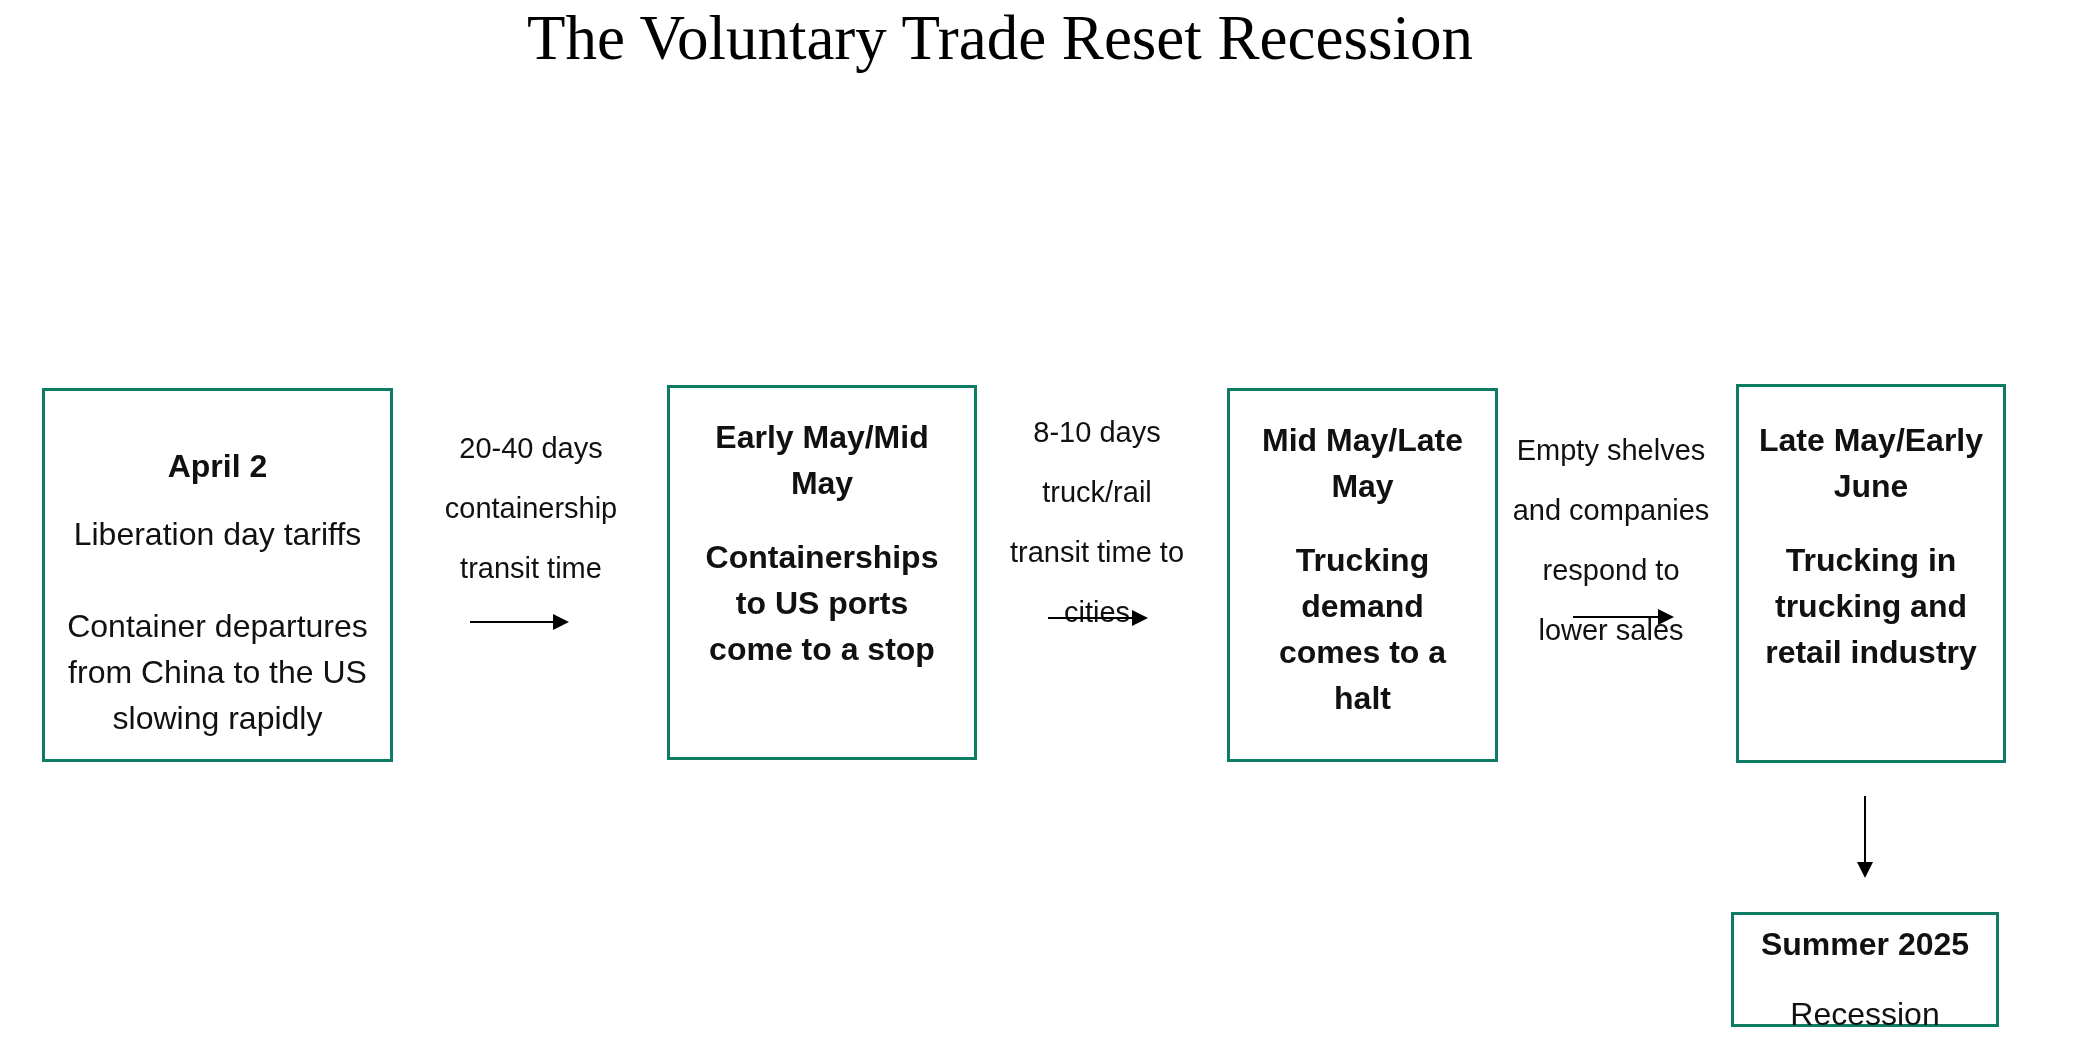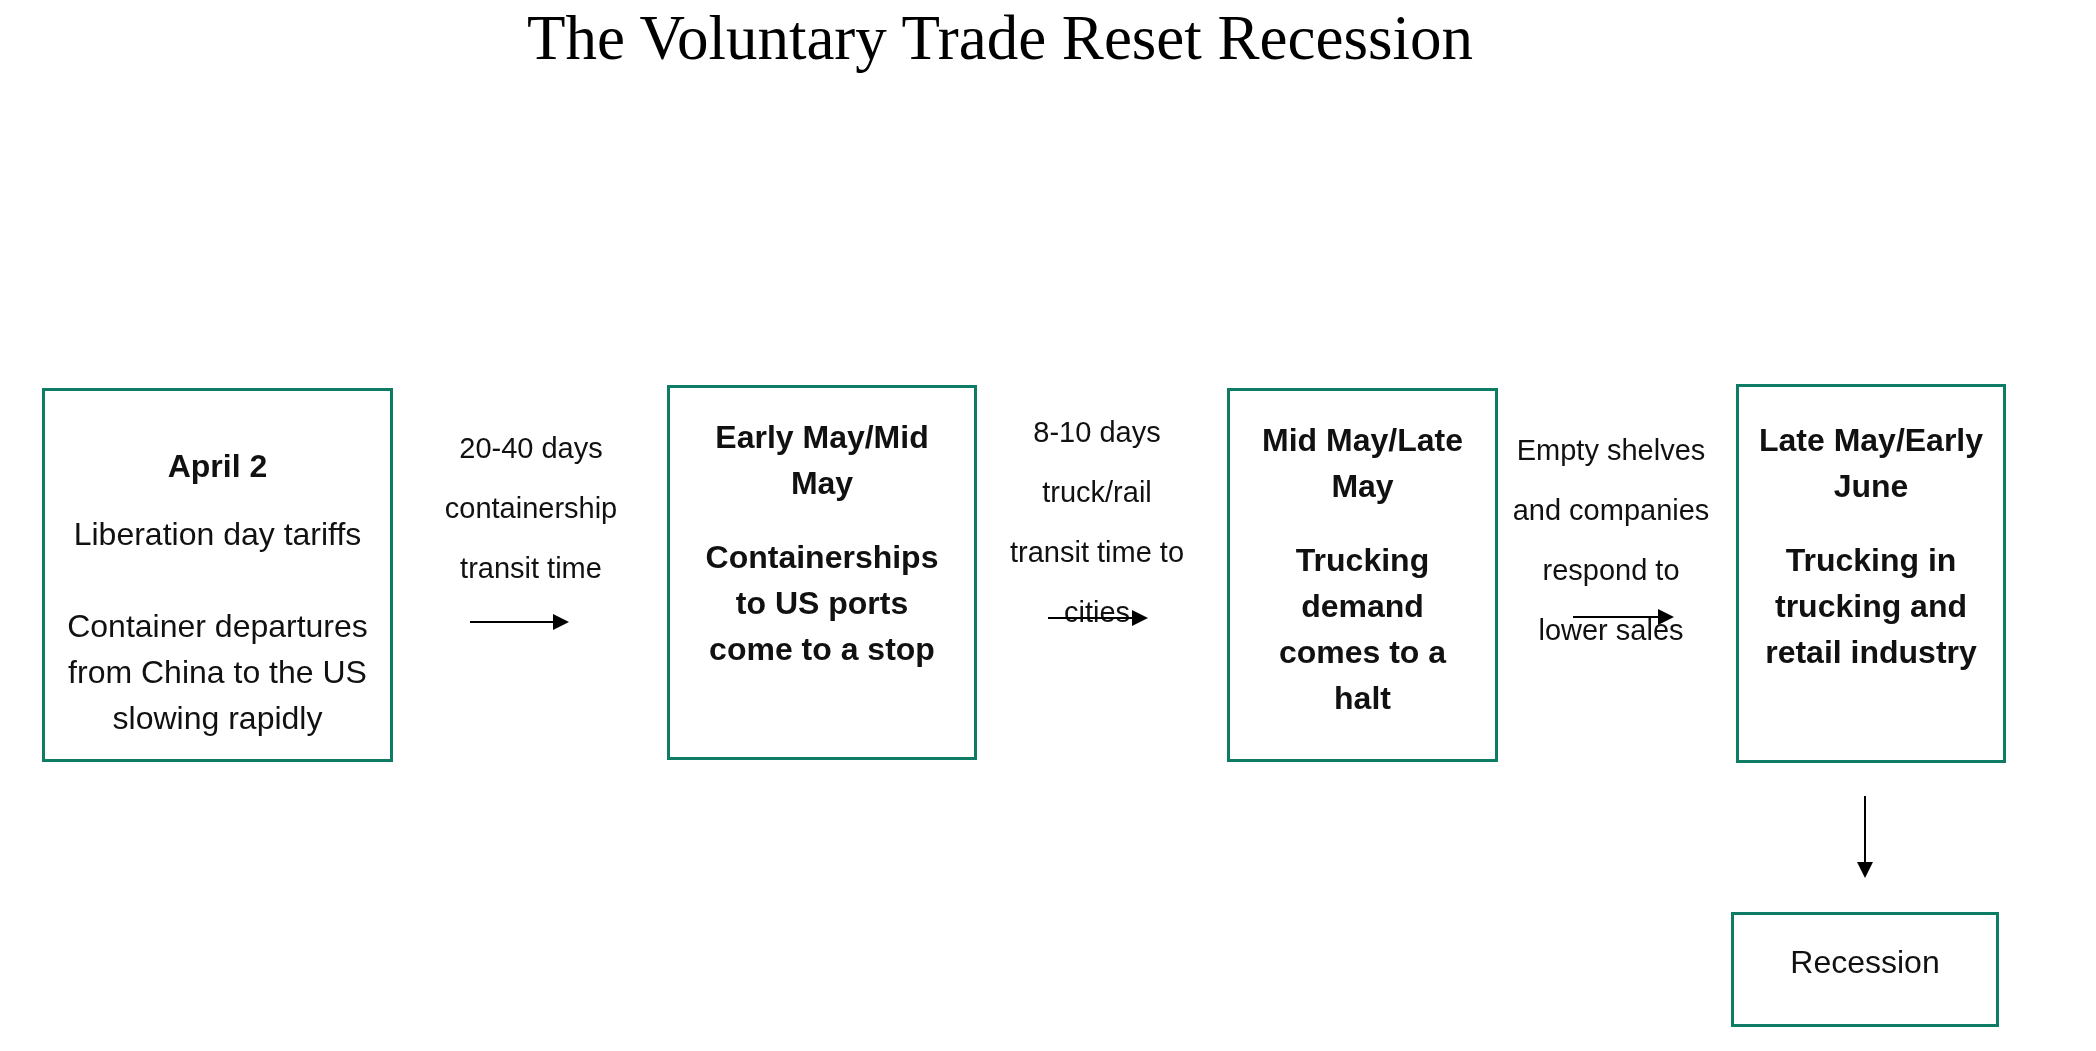--- a/index.html
+++ b/index.html
@@ -157,16 +157,17 @@
     <p class="heading">Late May/Early
 June</p>
     <p class="body">Trucking in
 trucking and
 retail industry</p>
   </div>
 
   <div class="arrow-v"></div>
 
   <div class="box box5">
+    <p class="heading">Summer 2025</p>
     <p class="body">Recession</p>
   </div>
 
 </div>
 
 </body></html>

